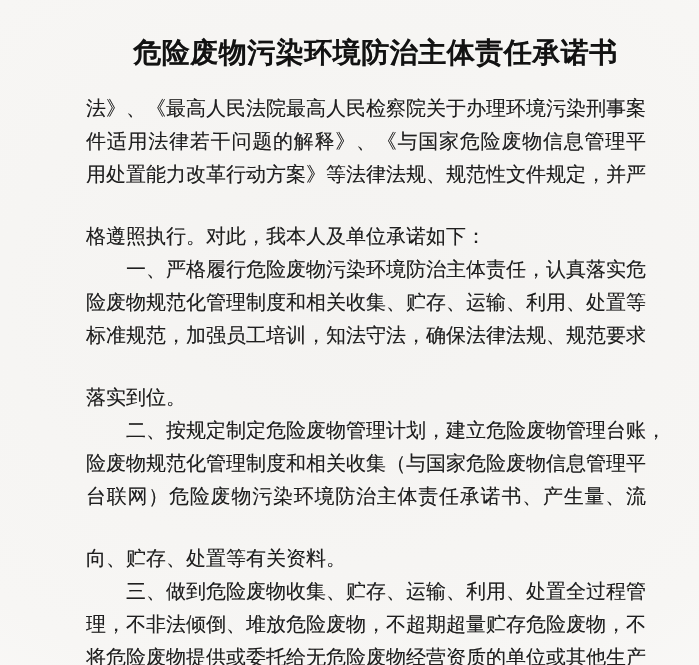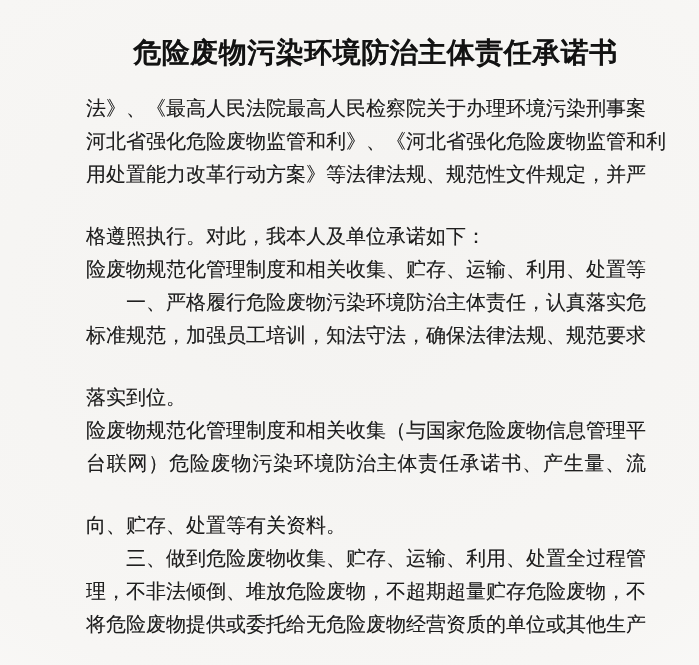--- a/index.html
+++ b/index.html
@@ -58,33 +58,34 @@
 <body>
 
 <div class="page">
 
   <h1 class="doc-title">危险废物污染环境防治主体责任承诺书</h1>
 
   <div class="doc-body">
 
     <div class="paragraph">
       <div class="line">法》、《最高人民法院最高人民检察院关于办理环境污染刑事案</div>
-      <div class="line">河北省强化危险废物监管和利》、《河北省强化危险废物监管和利</div>
+      <div class="line">件适用法律若干问题的解释》、《与国家危险废物信息管理平</div>
       <div class="line">用处置能力改革行动方案》等法律法规、规范性文件规定，并严</div>
       <div class="line para-end">格遵照执行。对此，我本人及单位承诺如下：</div>
     </div>
 
     <div class="paragraph">
+      <div class="line">　　一、严格履行危险废物污染环境防治主体责任，认真落实危</div>
       <div class="line">险废物规范化管理制度和相关收集、贮存、运输、利用、处置等</div>
-      <div class="line">　　一、严格履行危险废物污染环境防治主体责任，认真落实危</div>
       <div class="line">标准规范，加强员工培训，知法守法，确保法律法规、规范要求</div>
       <div class="line para-end">落实到位。</div>
     </div>
 
     <div class="paragraph">
+      <div class="line">　　二、按规定制定危险废物管理计划，建立危险废物管理台账，</div>
       <div class="line">险废物规范化管理制度和相关收集（与国家危险废物信息管理平</div>
       <div class="line">台联网）危险废物污染环境防治主体责任承诺书、产生量、流</div>
       <div class="line para-end">向、贮存、处置等有关资料。</div>
     </div>
 
     <div class="paragraph">
       <div class="line">　　三、做到危险废物收集、贮存、运输、利用、处置全过程管</div>
       <div class="line">理，不非法倾倒、堆放危险废物，不超期超量贮存危险废物，不</div>
       <div class="line">将危险废物提供或委托给无危险废物经营资质的单位或其他生产</div>
       <div class="line para-end">经营者，严防危险废物污染环境。</div>

